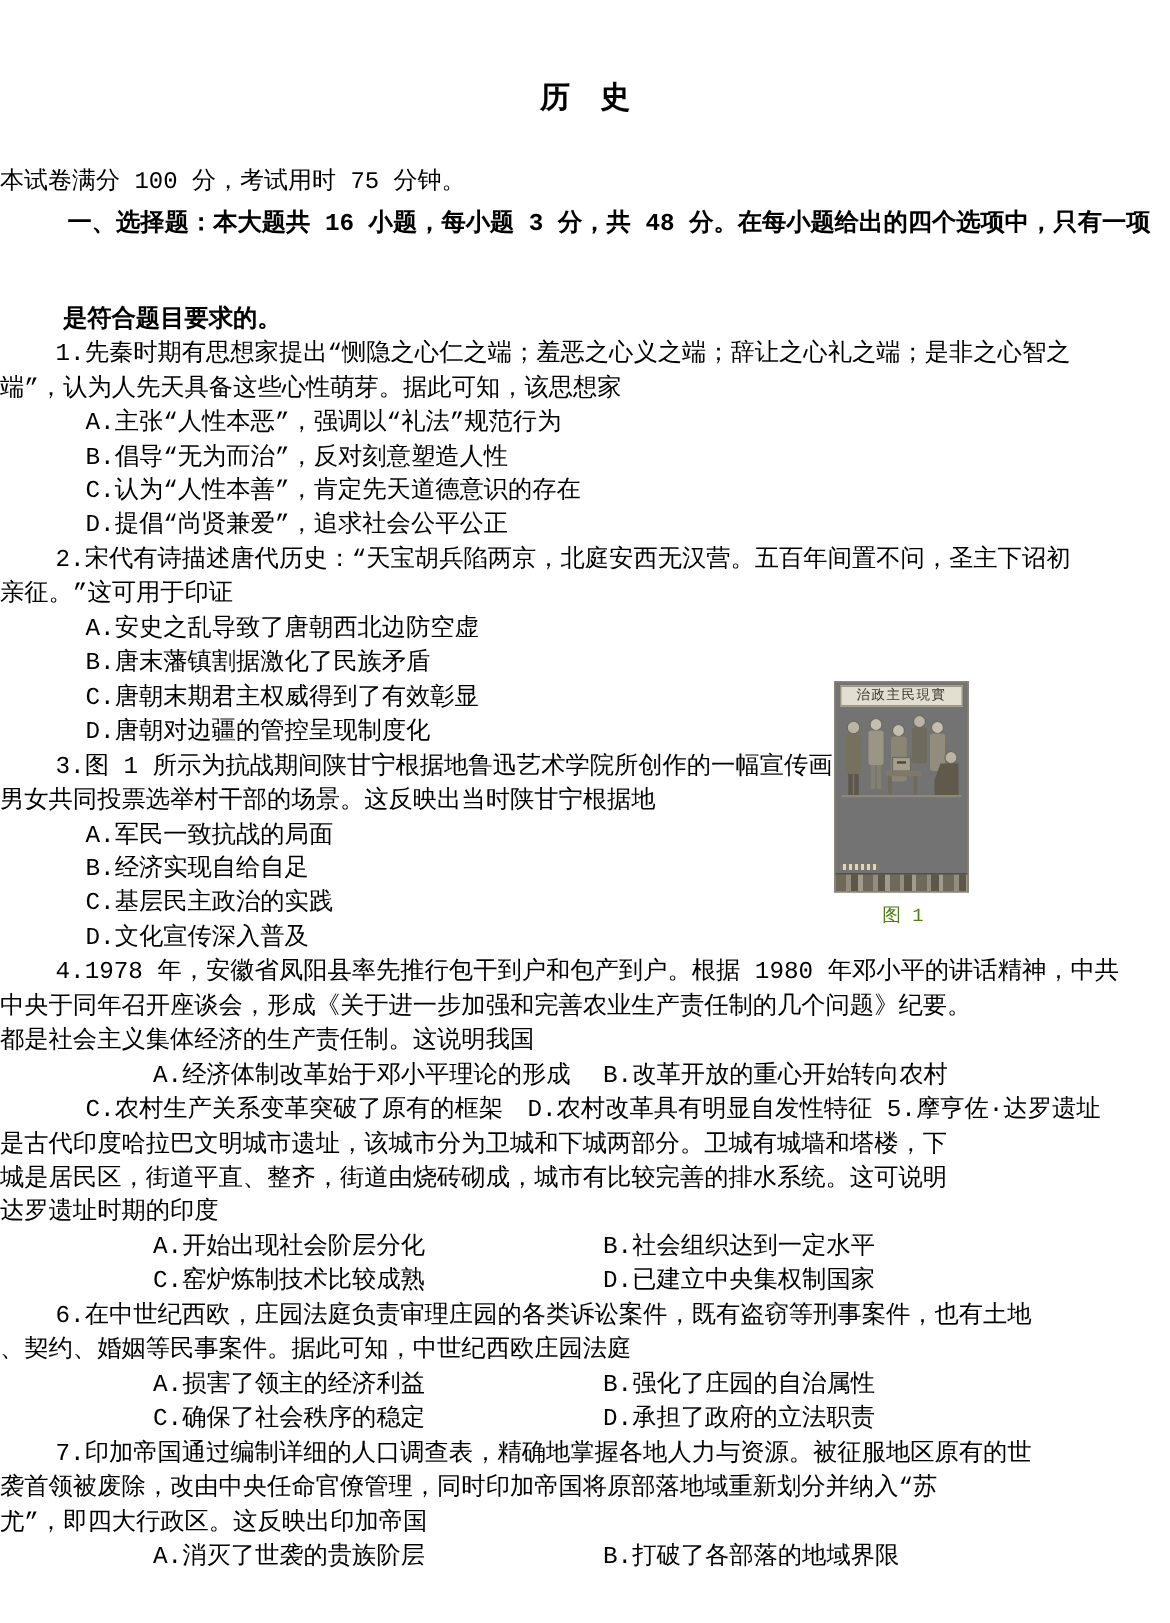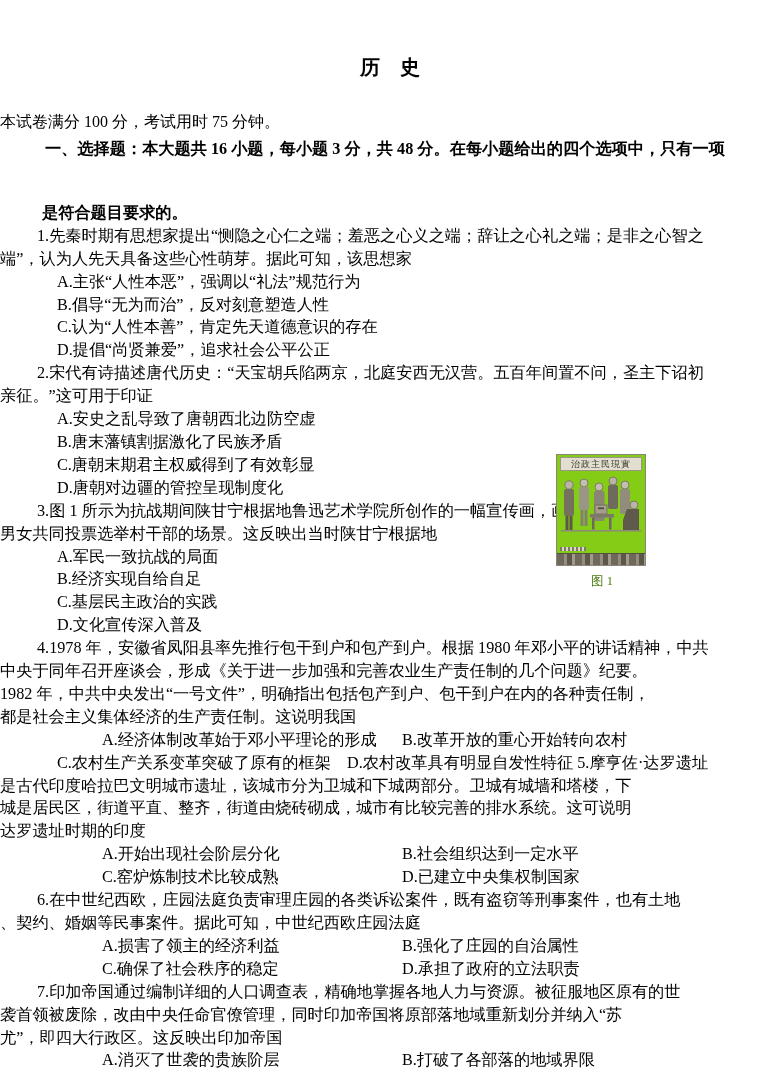--- a/index.html
+++ b/index.html
@@ -8,20 +8,21 @@
     background: #ffffff;
     overflow: hidden;
     font-family: "Liberation Serif", "DejaVu Serif", serif;
     color: #000000;
   }
   .page {
     position: relative;
     width: 780px; height: 1082px;
     background: #ffffff;
     overflow: hidden;
+    font-family: Liberation Mono, monospace;
   }
   .title {
     padding-top: 54px;
     text-align: center;
     font-size: 20px;
     font-weight: bold;
     line-height: 26px;
     white-space: pre;
   }
   .exam-info {
@@ -46,23 +47,23 @@
   .optrow .col-a { display: inline-block; width: 300px; }
   .optrow .col-b { display: inline-block; }
   
   .figure {
     position: absolute;
     left: 556px; top: 454px;
     width: 92px;
     text-align: center;
   }
   .poster {
-    width: 90px; height: 112px;
+    width: 90px; height: 141px;
     border: 1px solid #8a8578;
-    background: #84cc16;
+    background: #737373;
     box-sizing: border-box;
     position: relative;
     overflow: hidden;
   }
   .poster-banner {
     margin: 2px 3px 0 3px;
     border: 1px solid #9b9585;
     background: #e2dfd0;
     font-size: 9px;
     line-height: 12px;
@@ -118,21 +119,20 @@
         <div class="line opt">C.唐朝末期君主权威得到了有效彰显</div>
         <div class="line opt">D.唐朝对边疆的管控呈现制度化</div>
         <div class="line num">3.图 1 所示为抗战期间陕甘宁根据地鲁迅艺术学院所创作的一幅宣传画，画面为</div>
         <div class="line cont">男女共同投票选举村干部的场景。这反映出当时陕甘宁根据地</div>
         <div class="line opt">A.军民一致抗战的局面</div>
         <div class="line opt">B.经济实现自给自足</div>
         <div class="line opt">C.基层民主政治的实践</div>
         <div class="line opt">D.文化宣传深入普及</div>
         <div class="line num">4.1978 年，安徽省凤阳县率先推行包干到户和包产到户。根据 1980 年邓小平的讲话精神，中共</div>
         <div class="line cont">中央于同年召开座谈会，形成《关于进一步加强和完善农业生产责任制的几个问题》纪要。</div>
-        <div class="line cont">1982 年，中共中央发出“一号文件”，明确指出包括包产到户、包干到户在内的各种责任制，</div>
         <div class="line cont">都是社会主义集体经济的生产责任制。这说明我国</div>
         <div class="line optrow"><span class="col-a">A.经济体制改革始于邓小平理论的形成</span><span class="col-b">B.改革开放的重心开始转向农村</span></div>
         <div class="line opt">C.农村生产关系变革突破了原有的框架　D.农村改革具有明显自发性特征 5.摩亨佐·达罗遗址</div>
         <div class="line cont">是古代印度哈拉巴文明城市遗址，该城市分为卫城和下城两部分。卫城有城墙和塔楼，下</div>
         <div class="line cont">城是居民区，街道平直、整齐，街道由烧砖砌成，城市有比较完善的排水系统。这可说明</div>
         <div class="line cont">达罗遗址时期的印度</div>
         <div class="line optrow"><span class="col-a">A.开始出现社会阶层分化</span><span class="col-b">B.社会组织达到一定水平</span></div>
         <div class="line optrow"><span class="col-a">C.窑炉炼制技术比较成熟</span><span class="col-b">D.已建立中央集权制国家</span></div>
         <div class="line num">6.在中世纪西欧，庄园法庭负责审理庄园的各类诉讼案件，既有盗窃等刑事案件，也有土地</div>
         <div class="line cont">、契约、婚姻等民事案件。据此可知，中世纪西欧庄园法庭</div>

